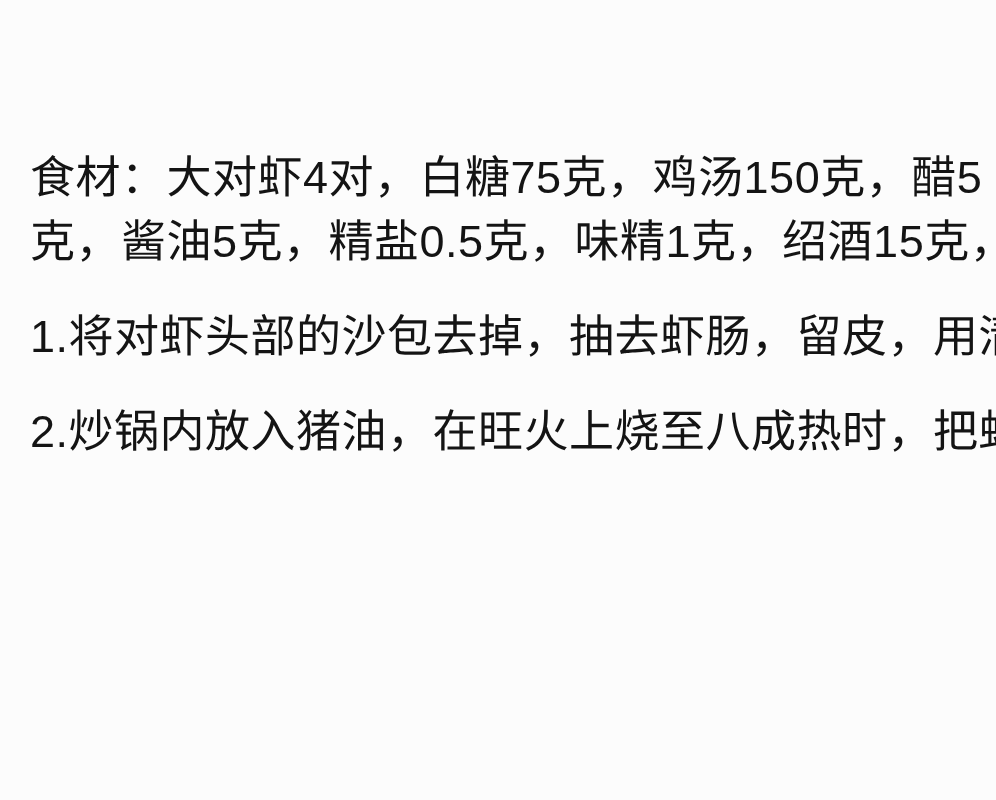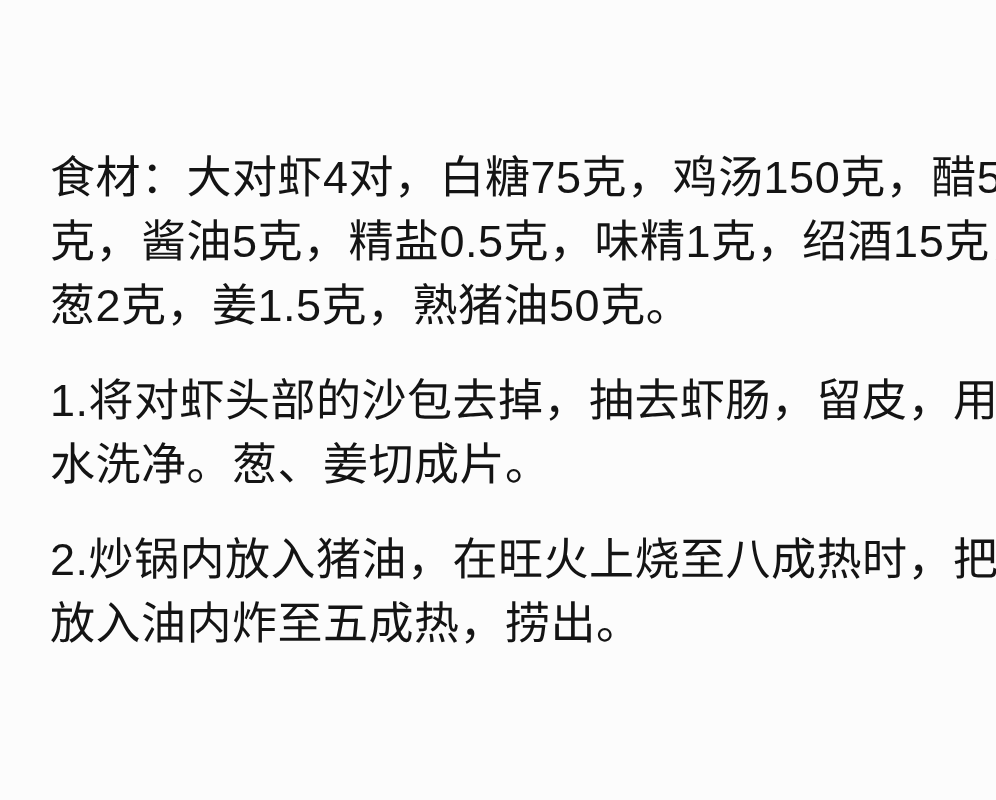--- a/index.html
+++ b/index.html
@@ -8,21 +8,21 @@
   }
   body {
     width: 996px;
     height: 800px;
     overflow: hidden;
     background: #fcfcfc;
     font-family: "Liberation Sans", "DejaVu Sans", sans-serif;
   }
   .doc {
     box-sizing: border-box;
-    padding: 146px 30px 0 50px;
+    padding: 146px 30px 0 30px;
     color: #141414;
     font-size: 45px;
     line-height: 64px;
     font-weight: 400;
   }
   .para {
     margin: 0 0 31px 0;
   }
   .line {
     white-space: nowrap;
@@ -30,27 +30,24 @@
   }
 </style>
 </head>
 <body>
 
 <main class="doc">
 
   <section class="para">
     <div class="line">食材：大对虾4对，白糖75克，鸡汤150克，醋5</div>
     <div class="line">克，酱油5克，精盐0.5克，味精1克，绍酒15克，</div>
-    <div class="line">葱2克，姜1.5克，熟猪油50克。</div>
   </section>
 
 
   <section class="para">
     <div class="line">1.将对虾头部的沙包去掉，抽去虾肠，留皮，用清</div>
-    <div class="line">水洗净。葱、姜切成片。</div>
   </section>
 
   <section class="para">
     <div class="line">2.炒锅内放入猪油，在旺火上烧至八成热时，把虾</div>
-    <div class="line">放入油内炸至五成热，捞出。</div>
   </section>
 
 </main>
 
 </body></html>

